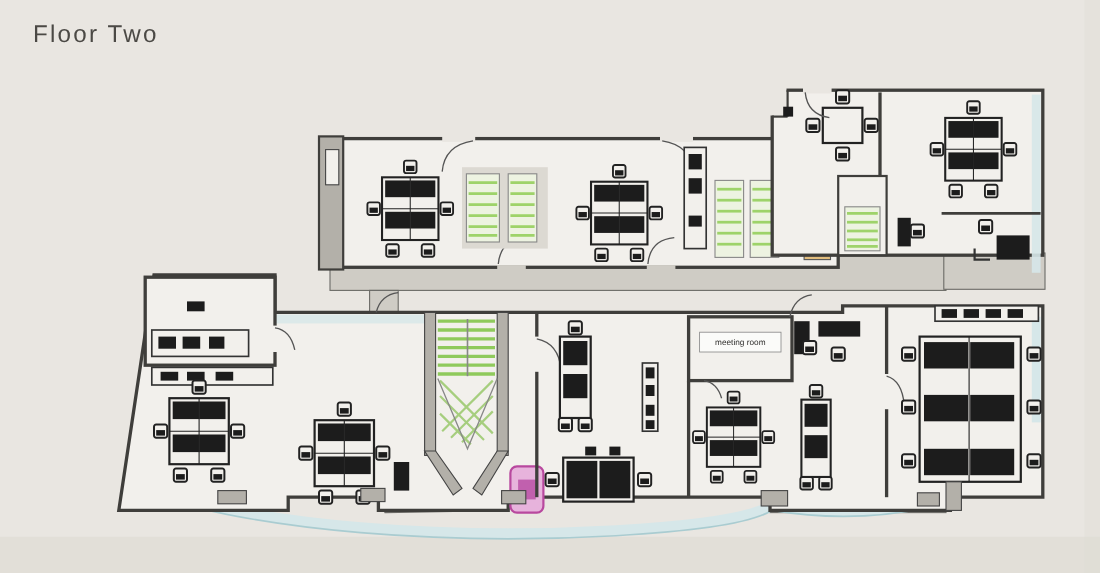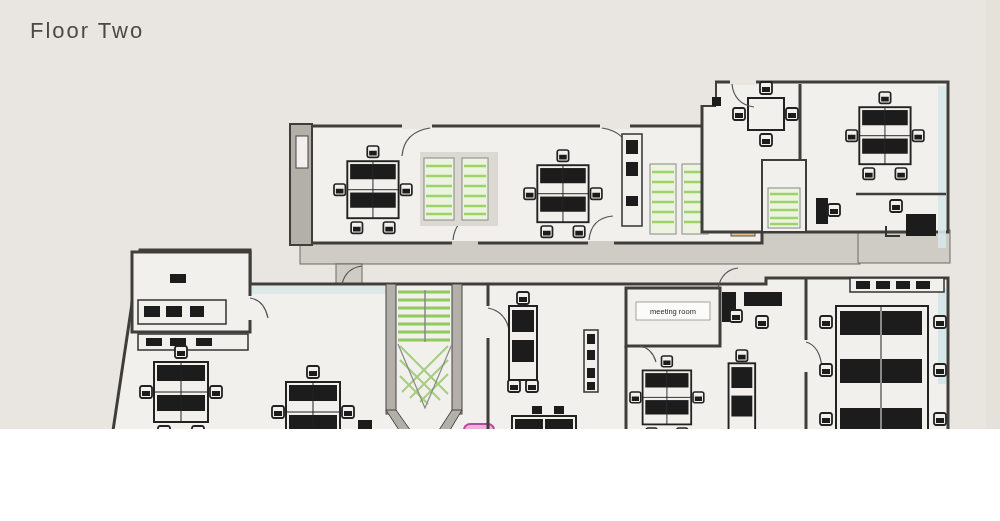--- a/index.html
+++ b/index.html
@@ -1,17 +1,17 @@
 <!DOCTYPE html>
 <html><head>
 <meta charset="utf-8">
 <style>
   html,body{margin:0;padding:0;}
   body{font-family:"Liberation Sans", sans-serif;}
-  .page{position:relative;width:1000px;height:429px;background:#e9e6e1;overflow:hidden;}
+  .page{position:relative;width:1000px;height:521px;background:#e9e6e1;overflow:hidden;}
   svg{position:absolute;left:0;top:0;}
   .title-text{font-family:"Liberation Sans", sans-serif;font-size:22px;letter-spacing:2px;}
   .room-label{font-family:"Liberation Sans", sans-serif;font-size:7.5px;fill:#2e2d2b;}
 </style>
 </head>
 <body>
 
 <div class="page">
 <svg width="1000" height="521" viewBox="0 0 1000 521">
 

